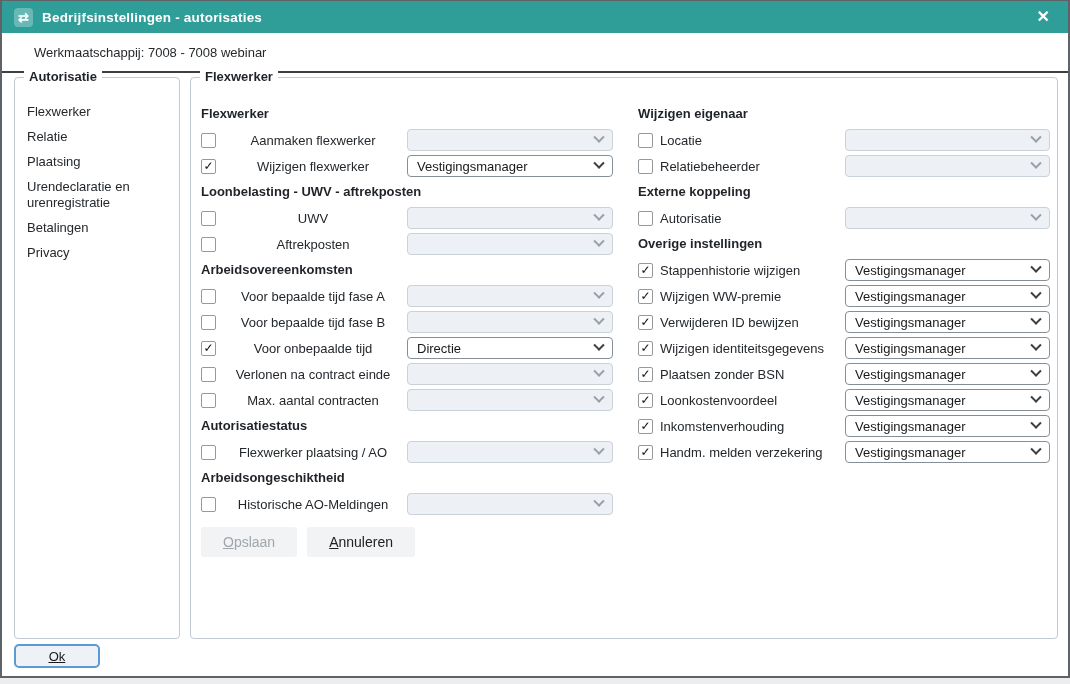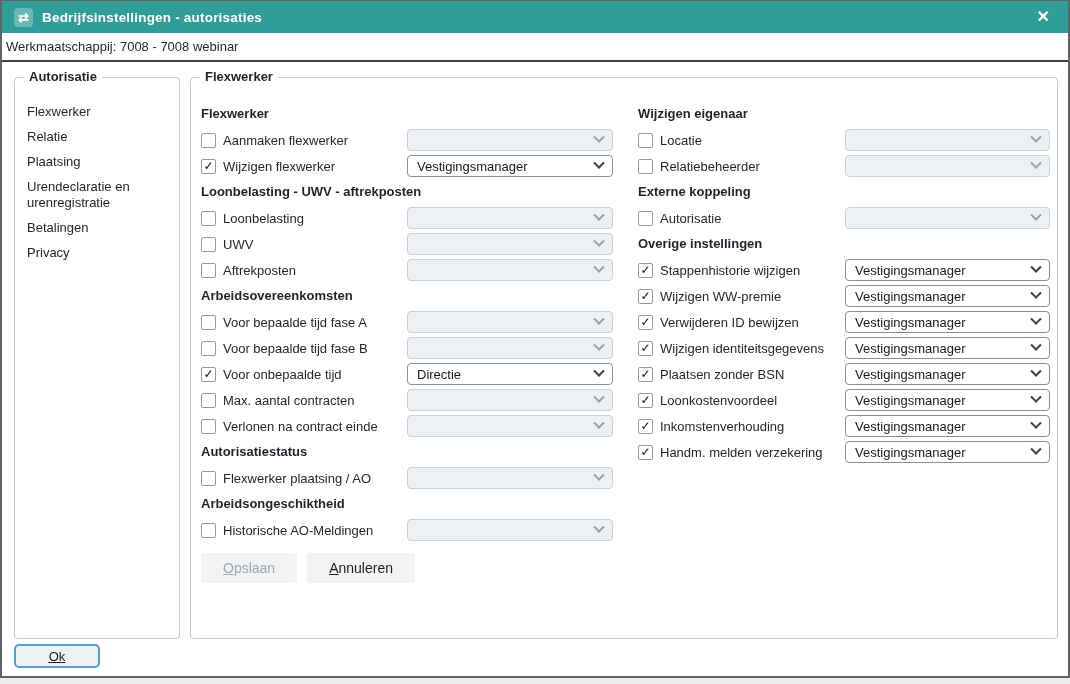--- a/index.html
+++ b/index.html
@@ -13,23 +13,23 @@
   .titlebar { position:absolute; left:0; top:0; right:0; height:32px; background:#2f9e99;
               display:flex; align-items:center; padding:0 12px; color:#fff; }
   .app-icon { width:19px; height:19px; border-radius:4px; background:rgba(255,255,255,.28);
               display:flex; align-items:center; justify-content:center; font-size:13px;
               color:#fff; margin-right:9px; font-weight:bold; }
   .title-text { font-size:13.5px; font-weight:bold; letter-spacing:.2px; }
   .close-btn { margin-left:auto; font-size:16px; font-weight:bold; cursor:pointer; line-height:1;
                padding:2px 6px; }
 
   
-  .subtitlebar { position:absolute; left:0; top:32px; right:0; height:29px; background:#fff;
+  .subtitlebar { position:absolute; left:0; top:32px; right:0; height:40px; background:#fff;
                  border-bottom:2px solid #3c4043; display:flex; align-items:center;
-                 padding:0 4px; font-size:13px; color:#26292c; }
+                 padding:0 32px; font-size:13px; color:#26292c; }
 
   
   .fs { position:absolute; border:1px solid #c4cad1; border-radius:4px; background:#fff; }
   .fs-legend { position:absolute; top:-9px; left:9px; background:#fff; padding:0 5px;
                font-size:13px; font-weight:bold; color:#1f2328; white-space:nowrap; }
   .sidebar-fs { left:12px; top:76px; width:166px; height:562px; }
   .main-fs    { left:188px; top:76px; width:868px; height:562px; }
 
   .side-items { padding:26px 10px 0 12px; }
   .side-item  { font-size:13px; color:#24282c; line-height:16px; margin-bottom:9px;
@@ -39,21 +39,21 @@
   .col-left  { left:8px;  width:424px; }
   .col-right { left:445px; width:412px; }
 
   .sec-heading { font-size:13px; font-weight:bold; color:#1f2328; line-height:16px;
                  margin:5px 0 5px 2px; }
   .row { display:flex; align-items:center; height:26px; }
   .cb  { width:15px; height:15px; border:1px solid #94999e; border-radius:2px; background:#fff;
          margin:0 7px 0 2px; flex:0 0 15px; font-size:12px; line-height:13px; text-align:center;
          color:#111; cursor:pointer; }
   .lbl { font-size:13px; color:#24282c; flex:1 1 auto; padding-right:4px; }
-  .col-left  .lbl { max-width:184px; min-width:184px; }
+  .col-left  .lbl { max-width:184px; min-width:184px;text-align:center; }
   .col-right .lbl { max-width:185px; min-width:185px; }
   .dd  { height:22px; border-radius:4px; display:flex; align-items:center;
          justify-content:space-between; padding:0 9px; cursor:pointer;gap:16px; }
   .col-left  .dd { width:206px; flex:0 0 206px; }
   .col-right .dd { width:205px; flex:0 0 205px; }
   .dd-empty  { background:#edf1f5; border:1px solid #c9d1d9; }
   .dd-filled { background:#fff;    border:1px solid #878f96; }
   .dd-val { font-size:13px; color:#17191b; white-space:nowrap; overflow:hidden; }
   .chev { width:8px; height:8px; border-right:2px solid #9aa0a6; border-bottom:2px solid #9aa0a6;
           transform:rotate(45deg) translate(-2px,-2px); flex:0 0 8px; }
@@ -118,28 +118,20 @@
             <span class="cb">✓</span>
             <span class="lbl">Wijzigen flexwerker</span>
             <div class="dd dd-filled">
               <span class="dd-val">Vestigingsmanager</span>
               <span class="chev"></span>
             </div>
           </div>
           <div class="sec-heading">Loonbelasting - UWV - aftrekposten</div>
           <div class="row">
             <span class="cb"></span>
-            <span class="lbl">Loonbelasting</span>
-            <div class="dd dd-empty">
-              <span class="dd-val"></span>
-              <span class="chev"></span>
-            </div>
-          </div>
-          <div class="row">
-            <span class="cb"></span>
             <span class="lbl">UWV</span>
             <div class="dd dd-empty">
               <span class="dd-val"></span>
               <span class="chev"></span>
             </div>
           </div>
           <div class="row">
             <span class="cb"></span>
             <span class="lbl">Aftrekposten</span>
             <div class="dd dd-empty">
@@ -167,29 +159,29 @@
           <div class="row">
             <span class="cb">✓</span>
             <span class="lbl">Voor onbepaalde tijd</span>
             <div class="dd dd-filled">
               <span class="dd-val">Directie</span>
               <span class="chev"></span>
             </div>
           </div>
           <div class="row">
             <span class="cb"></span>
+            <span class="lbl">Verlonen na contract einde</span>
+            <div class="dd dd-empty">
+              <span class="dd-val"></span>
+              <span class="chev"></span>
+            </div>
+          </div>
+          <div class="row">
+            <span class="cb"></span>
             <span class="lbl">Max. aantal contracten</span>
-            <div class="dd dd-empty">
-              <span class="dd-val"></span>
-              <span class="chev"></span>
-            </div>
-          </div>
-          <div class="row">
-            <span class="cb"></span>
-            <span class="lbl">Verlonen na contract einde</span>
             <div class="dd dd-empty">
               <span class="dd-val"></span>
               <span class="chev"></span>
             </div>
           </div>
           <div class="sec-heading">Autorisatiestatus</div>
           <div class="row">
             <span class="cb"></span>
             <span class="lbl">Flexwerker plaatsing / AO</span>
             <div class="dd dd-empty">

